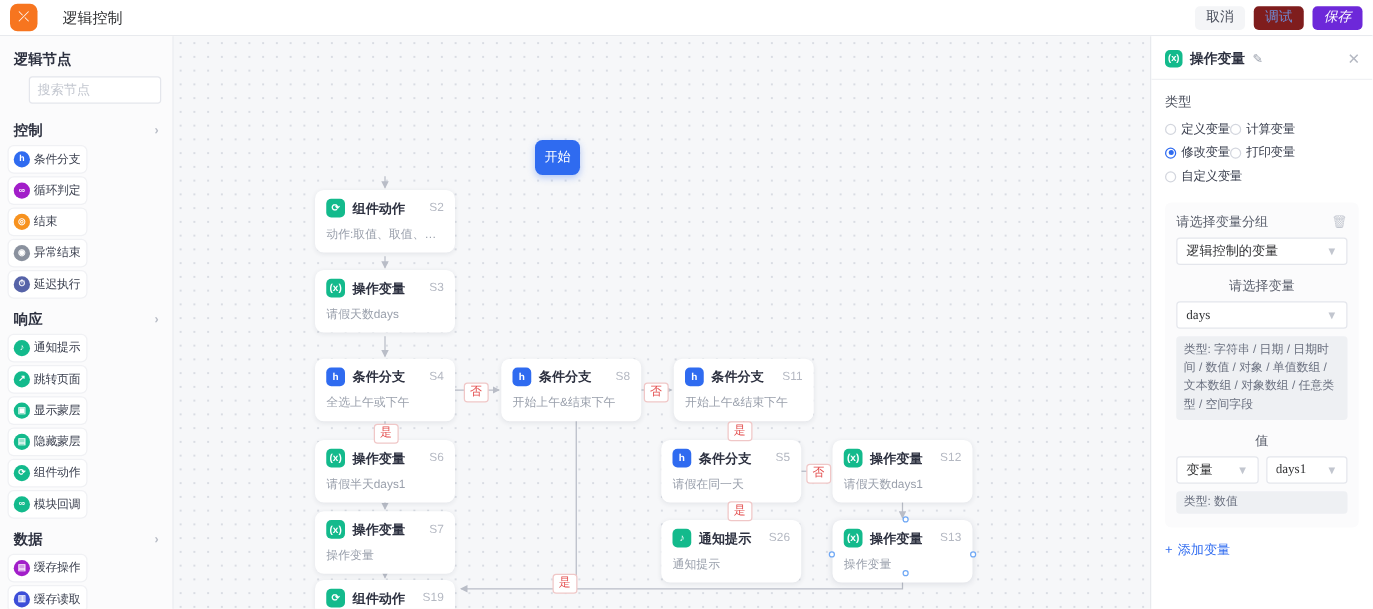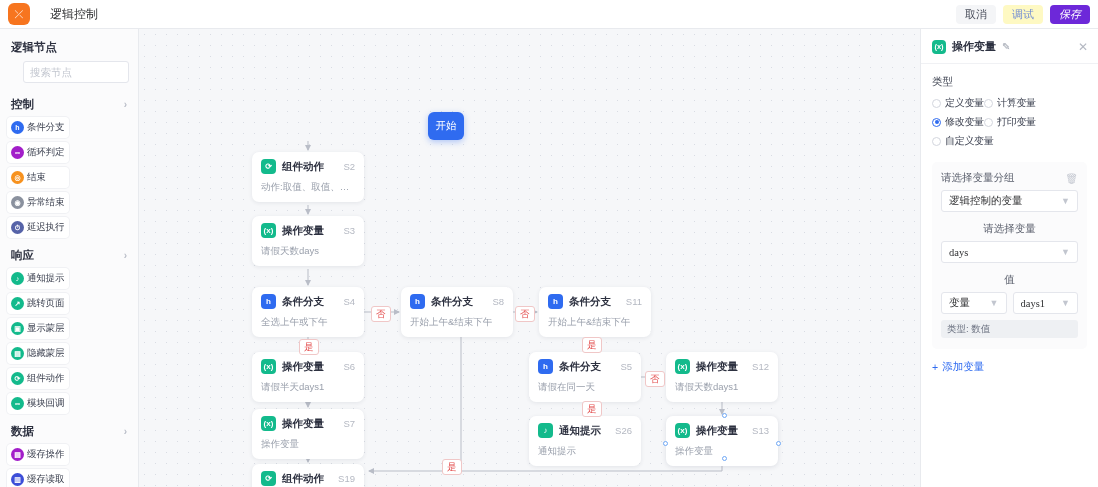--- a/index.html
+++ b/index.html
@@ -33,21 +33,21 @@
     margin-left: auto; display: flex; align-items: center; gap: 7px;
     margin-right: 8px;
   }
   .btn {
     height: 19px; min-width: 34px; padding: 0 9px;
     border-radius: 4px; font-size: 11px;
     display: flex; align-items: center; justify-content: center;
     cursor: pointer; border: none; line-height: 1;
   }
   .btn-cancel { background: #f4f5f7; color: #4a4f5c; }
-  .btn-debug  { background: #fef9c3; color: #6f8bd4; }
+  .btn-debug  { background: #7f1d1d; color: #6f8bd4; }
   .btn-save   { background: #6d28d9; color: #ffffff; font-style: italic; }
 
   
   .sidebar {
     position: absolute; top: 29px; left: 0; width: 139px; height: 458px;
     background: #fbfbfc;
     border-right: 1px solid #e8eaee;
     overflow: hidden;
   }
   .sb-title {
@@ -480,20 +480,21 @@
         <span class="cv">▼</span>
       </div>
 
       <div class="rp-row-label" style="margin-top:10px;">
         <span>请选择变量</span>
       </div>
       <div class="select">
         <span class="sv">days</span>
         <span class="cv">▼</span>
       </div>
+      <div class="hint">类型: 字符串 / 日期 / 日期时间 / 数值 / 对象 / 单值数组 / 文本数组 / 对象数组 / 任意类型 / 空间字段</div>
 
       <div class="rp-row-label" style="margin-top:10px;">
         <span>值</span>
       </div>
       <div class="dual">
         <div class="select">
           <span class="sv">变量</span>
           <span class="cv">▼</span>
         </div>
         <div class="select">

